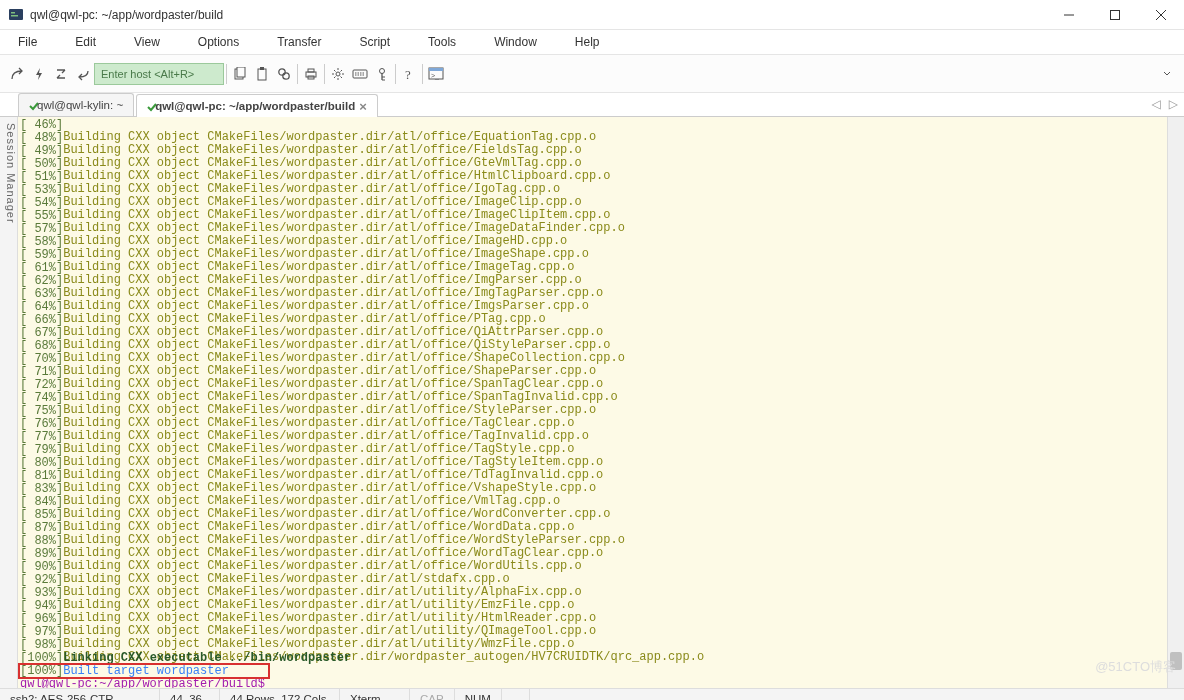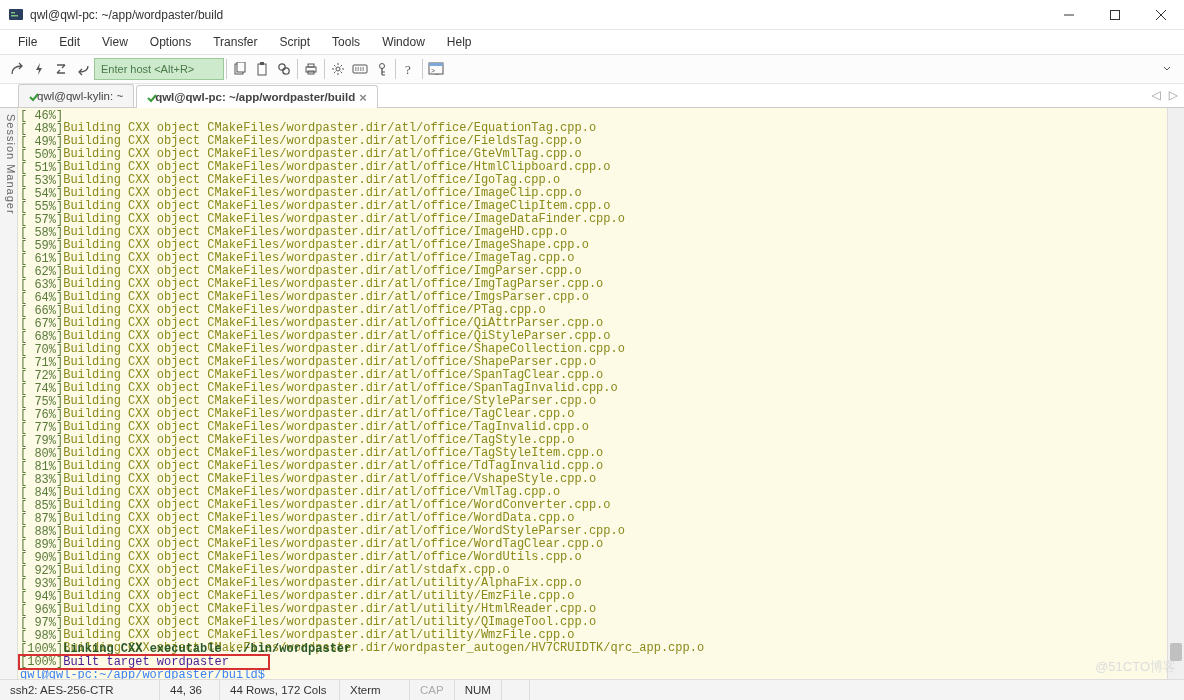--- a/index.html
+++ b/index.html
@@ -2,44 +2,44 @@
 <html><head>
 <meta charset="utf-8">
 <style>
 * { margin: 0; padding: 0; box-sizing: border-box; }
 body { font-family: "Segoe UI", Tahoma, sans-serif; font-size: 12px; background: #fff; overflow: hidden; width: 1184px; height: 700px; position: relative; }
 .titlebar { height: 30px; display: flex; align-items: center; border-bottom: 1px solid #e5e5e5; padding: 0 0 0 8px; }
 .titlebar .icon { width: 16px; height: 16px; margin-right: 6px; }
 .titlebar .title { flex: 1; font-size: 12px; color: #333; }
 .winbtns { display: flex; }
 .winbtn { width: 46px; height: 30px; display: flex; align-items: center; justify-content: center; color: #333; }
-.menubar { height: 24px; display: flex; align-items: center; padding: 0 8px; gap: 2px; }
+.menubar { height: 24px; display: flex; align-items: center; padding: 0 8px; gap: 18px; }
 .menubar span { padding: 3px 10px; color: #333; }
-.toolbar { height: 30px; display: flex; align-items: center; border-top: 1px solid #e5e5e5; border-bottom: 1px solid #e5e5e5; padding: 0 6px; background: #fcfcfc; }
+.toolbar { height: 39px; display: flex; align-items: center; border-top: 1px solid #e5e5e5; border-bottom: 1px solid #e5e5e5; padding: 0 6px; background: #fcfcfc; }
 .tbbtn { width: 22px; height: 22px; display: flex; align-items: center; justify-content: center; color: #555; border-radius: 2px; }
 .tb-sep { width: 1px; height: 20px; background: #ccc; margin: 0 2px; }
 .hostbox { width: 130px; height: 22px; background: #cdeacd; border: 1px solid #9bc99b; color: #4a7a4a; font-size: 11px; padding: 0 6px; display: flex; align-items: center; }
 .toolbar-end { margin-left: auto; display:flex; align-items:center; }
 .tabbar { height: 24px; display: flex; align-items: flex-end; border-bottom: 1px solid #ccc; position: relative; padding-left: 18px; }
 .tab { height: 23px; border: 1px solid #ccc; border-bottom: none; margin-right: 2px; padding: 0 10px; display: flex; align-items: center; background: #f5f5f5; font-size: 11.5px; color: #444; border-radius: 3px 3px 0 0; }
 .tab.active { background: #fff; position: relative; top: 1px; font-weight: bold; }
 .tab .dot { width: 8px; height: 8px; }
 .tab .x { color: #888; font-size: 13px; margin-left: 4px; }
 .tabnav { position: absolute; right: 6px; top: 4px; display: flex; gap: 8px; color: #999; font-size: 12px; }
 .mainrow { display: flex; height: calc(100% - 30px - 24px - 30px - 24px - 21px); }
 .sidebar { width: 18px; background: #f4f4f4; border-right: 1px solid #ddd; writing-mode: vertical-rl; text-orientation: mixed; font-size: 11px; color: #666; padding-top: 6px; text-align: left; letter-spacing: 1px; }
 .terminal { flex: 1; background: #fdfae6; font-family: "Consolas", "Courier New", monospace; font-size: 12px; line-height: 13px; padding: 2px 0 0 2px; overflow: hidden; position: relative; white-space: pre; color: #333; }
 .terminal .scrollbar { position: absolute; right: 0; top: 0; bottom: 0; width: 17px; background: #f0f0f0; border-left: 1px solid #ddd; }
 .terminal .thumb { position: absolute; left: 2px; right: 2px; bottom: 18px; height: 18px; background: #c0c0c0; border-radius: 2px; }
 .line { display: flex; height: 13px; align-items: center; text-align: right; }
 .pct { color: #5a7a3a; }
 .build { color: #8a8a1a; margin-top: 24px; }
 .link { color: #2a5a2a; font-weight: bold; }
-.built { color: #4c1d95; font-family: Liberation Mono, monospace; }
-.prompt { color: #3b82f6; }
+.built { color: #3b82f6; font-family: Liberation Mono, monospace; }
+.prompt { color: #a21caf; }
 .highlight-box { position: absolute; border: 2px solid #d83030; pointer-events: none; }
 .statusbar { height: 21px; background: #f4f4f4; border-top: 1px solid #ddd; display: flex; align-items: center; font-size: 11.5px; color: #333; }
 .statusbar .cell { padding: 0 10px; border-right: 1px solid #ddd; height: 100%; display: flex; align-items: center; }
 .statusbar .flex { flex: 1; }
 .watermark { position: absolute; right: 8px; bottom: 24px; color: #ddd; font-size: 13px; font-family: sans-serif; margin-left: 44px; }
 svg { display: block; }
 </style>
 </head>
 <body>
 

